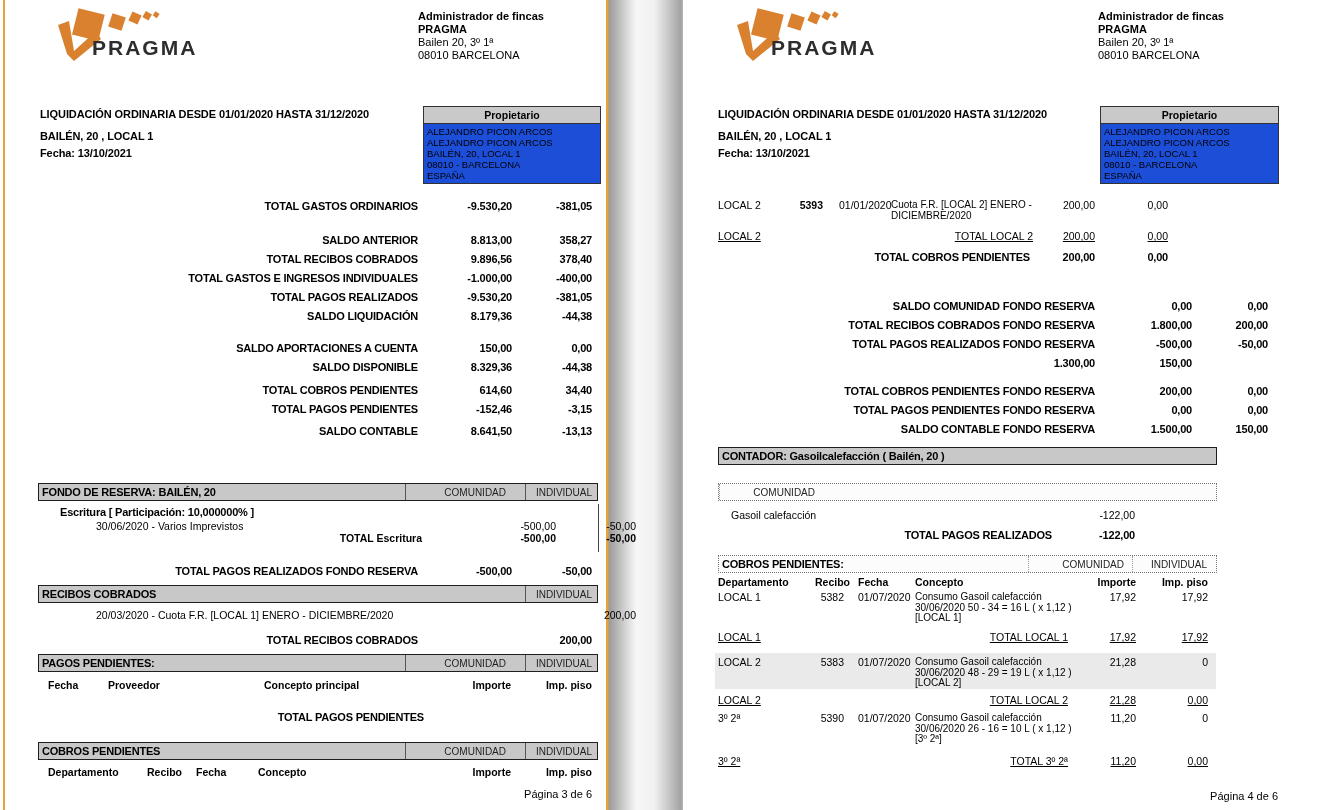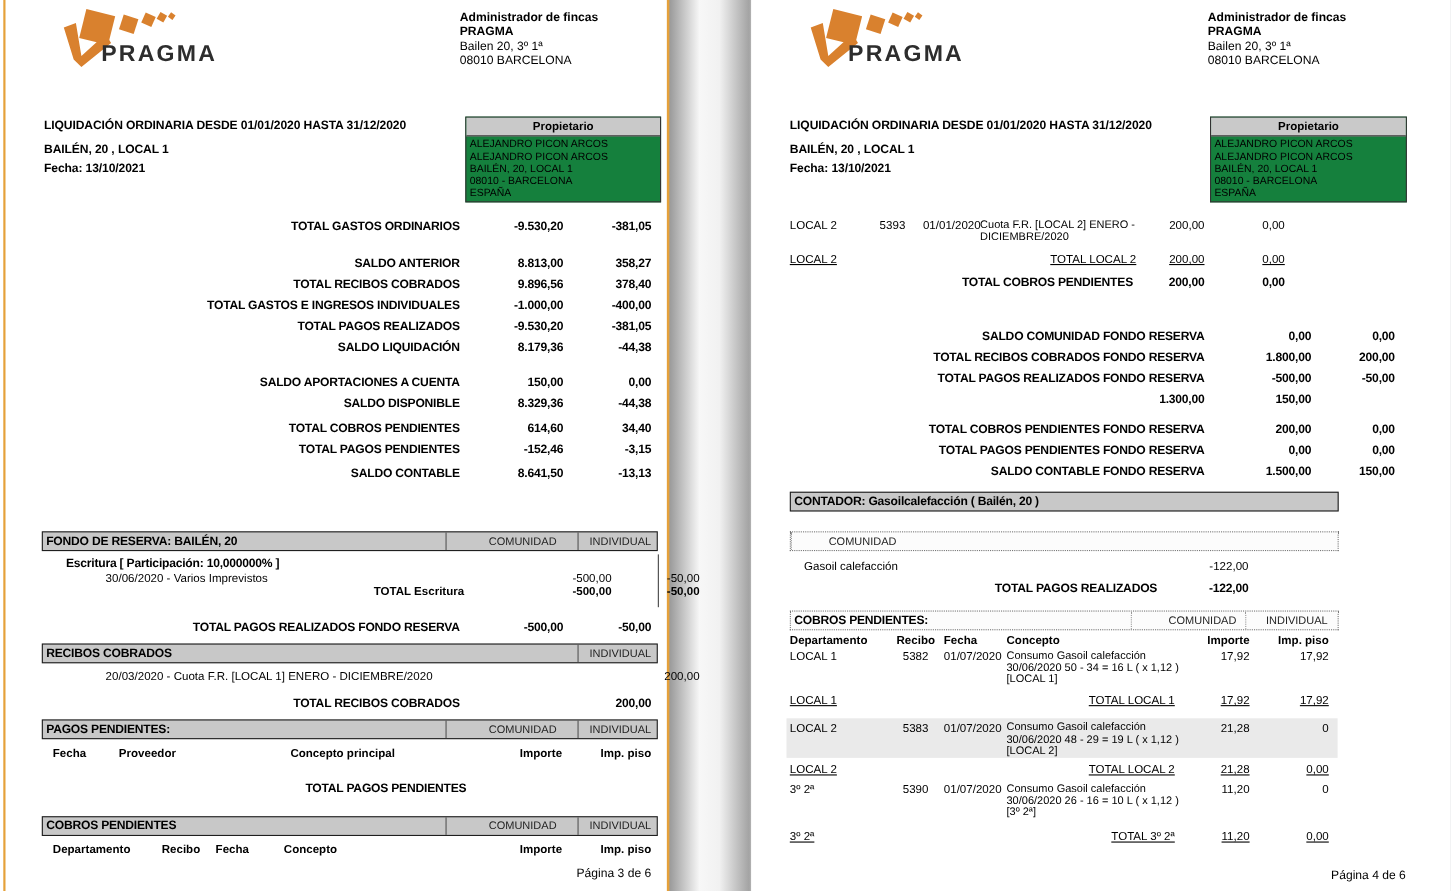--- a/index.html
+++ b/index.html
@@ -11,21 +11,21 @@
   #page4{left:683px;width:636px;}
   .edge-left{position:absolute;left:3px;top:0;width:2px;height:810px;background:#e5a13a;}
   .gutter{position:absolute;left:606px;top:0;width:77px;height:810px;
     background:linear-gradient(90deg,#e5a13a 0px,#e5a13a 2px,#9b9b9b 3px,#f7f7f7 30px,#f1f1f1 48px,#a3a3a3 75px,#b5b5b5 77px);}
   .right-border{position:absolute;left:1317px;top:0;width:2px;height:810px;background:#6f7a83;}
 
   .b{font-weight:bold;}
   .sender{font-size:11px;line-height:13px;}
   .titleline{font-size:11px;font-weight:bold;letter-spacing:-0.1px;white-space:nowrap;}
 
-  .ownerbox{border:1px solid #333;background:#15803d;}
+  .ownerbox{border:1px solid #333;background:#1d4ed8;}
   .ownerbox .obh{background:#c9c9c9;border-bottom:1px solid #333;text-align:center;
     font-size:10.5px;font-weight:bold;height:16px;line-height:16px;}
   .ownerbox .obb{padding:2px 3px;font-size:9.5px;line-height:11px;}
 
   .sumrow{display:grid;grid-template-columns:412px 94px 80px;height:19px;align-items:center;}
   .sumrow > div{text-align:right;font-size:11px;font-weight:bold;letter-spacing:-0.2px;white-space:nowrap;}
   .frrow{display:grid;grid-template-columns:412px 97px 76px;height:19px;align-items:center;}
   .frrow > div{text-align:right;font-size:11px;font-weight:bold;letter-spacing:-0.2px;white-space:nowrap;}
 
   .drow{display:grid;grid-template-columns:412px 94px 80px;width:586px;font-size:10.5px;padding-left:44px;}
@@ -265,21 +265,21 @@
       <div>ALEJANDRO PICON ARCOS</div>
       <div>ALEJANDRO PICON ARCOS</div>
       <div>BAILÉN, 20, LOCAL 1</div>
       <div>08010 - BARCELONA</div>
       <div>ESPAÑA</div>
     </div>
   </div>
 
   <div>
     <div class="lspan f105" style="top:199px;left:35px;">LOCAL 2</div>
-    <div class="rspan f105" style="top:199px;left:105px;width:35px;">5393</div>
+    <div class="rspan f105" style="top:199px;left:105px;width:35px;font-weight:bold;">5393</div>
     <div class="lspan f105" style="top:199px;left:156px;">01/01/2020</div>
     <div class="lspan f10 pre" style="top:200px;left:208px;width:185px;white-space:pre-line;">Cuota F.R. [LOCAL 2] ENERO -
 DICIEMBRE/2020</div>
     <div class="rspan f105" style="top:199px;left:352px;width:60px;">200,00</div>
     <div class="rspan f105" style="top:199px;left:425px;width:60px;">0,00</div>
   </div>
   <div>
     <div class="lspan f105 u" style="top:230px;left:35px;">LOCAL 2</div>
     <div class="rspan f105 u" style="top:230px;left:190px;width:160px;">TOTAL LOCAL 2</div>
     <div class="rspan f105 u" style="top:230px;left:352px;width:60px;">200,00</div>

